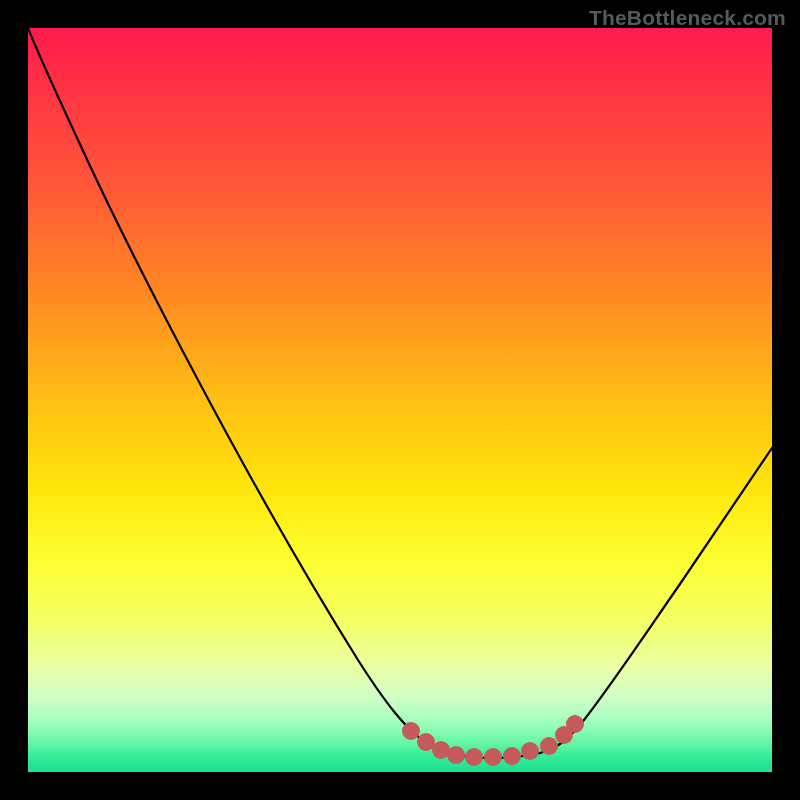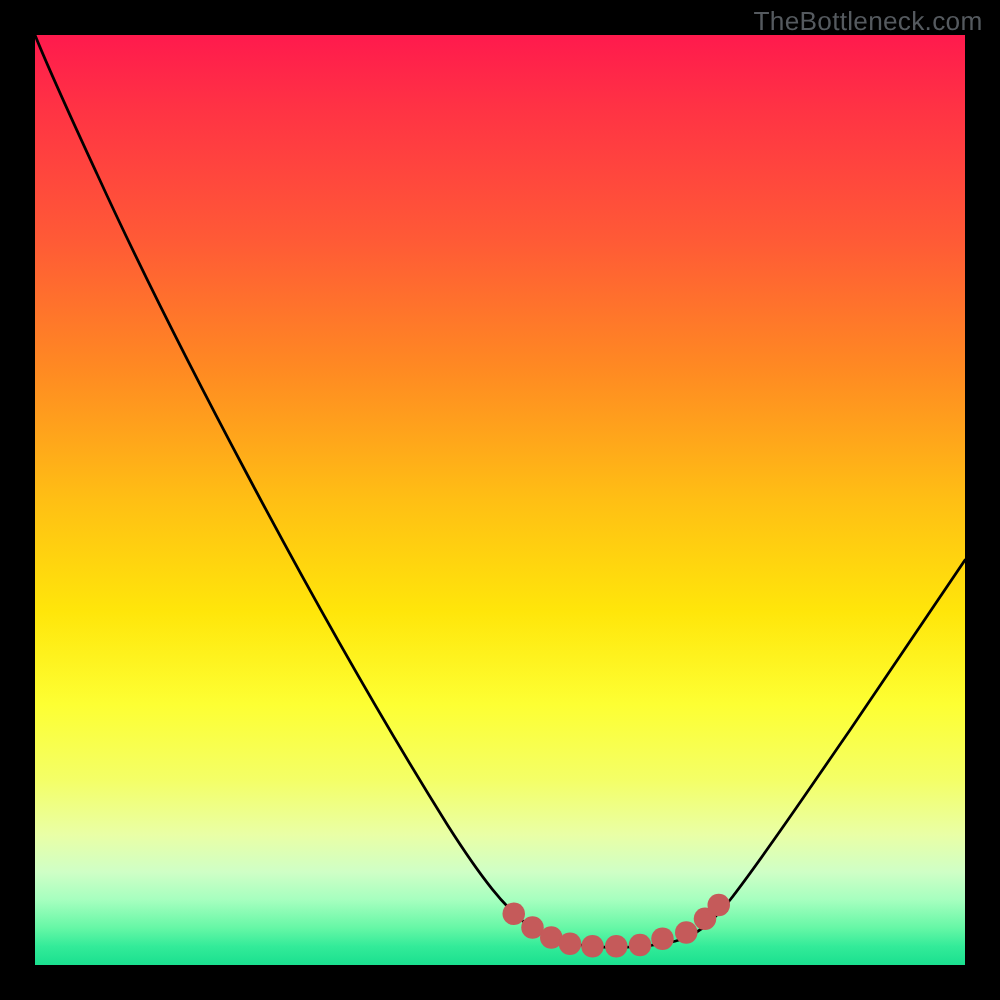--- a/index.html
+++ b/index.html
@@ -52,21 +52,21 @@
     width: 100%;
     height: 100%;
   }
   .watermark {
     position: absolute;
     top: 6px;
     right: 14px;
     color: #555a5f;
     font-size: 21px;
     letter-spacing: 0.2px;
-    font-weight: 400;
+    font-weight: 700;
     user-select: none;
   }
 </style>
 </head>
 <body>
 
 <div class="stage">
 
   <div class="plot-area">
     <div class="gradient-bg"></div>

